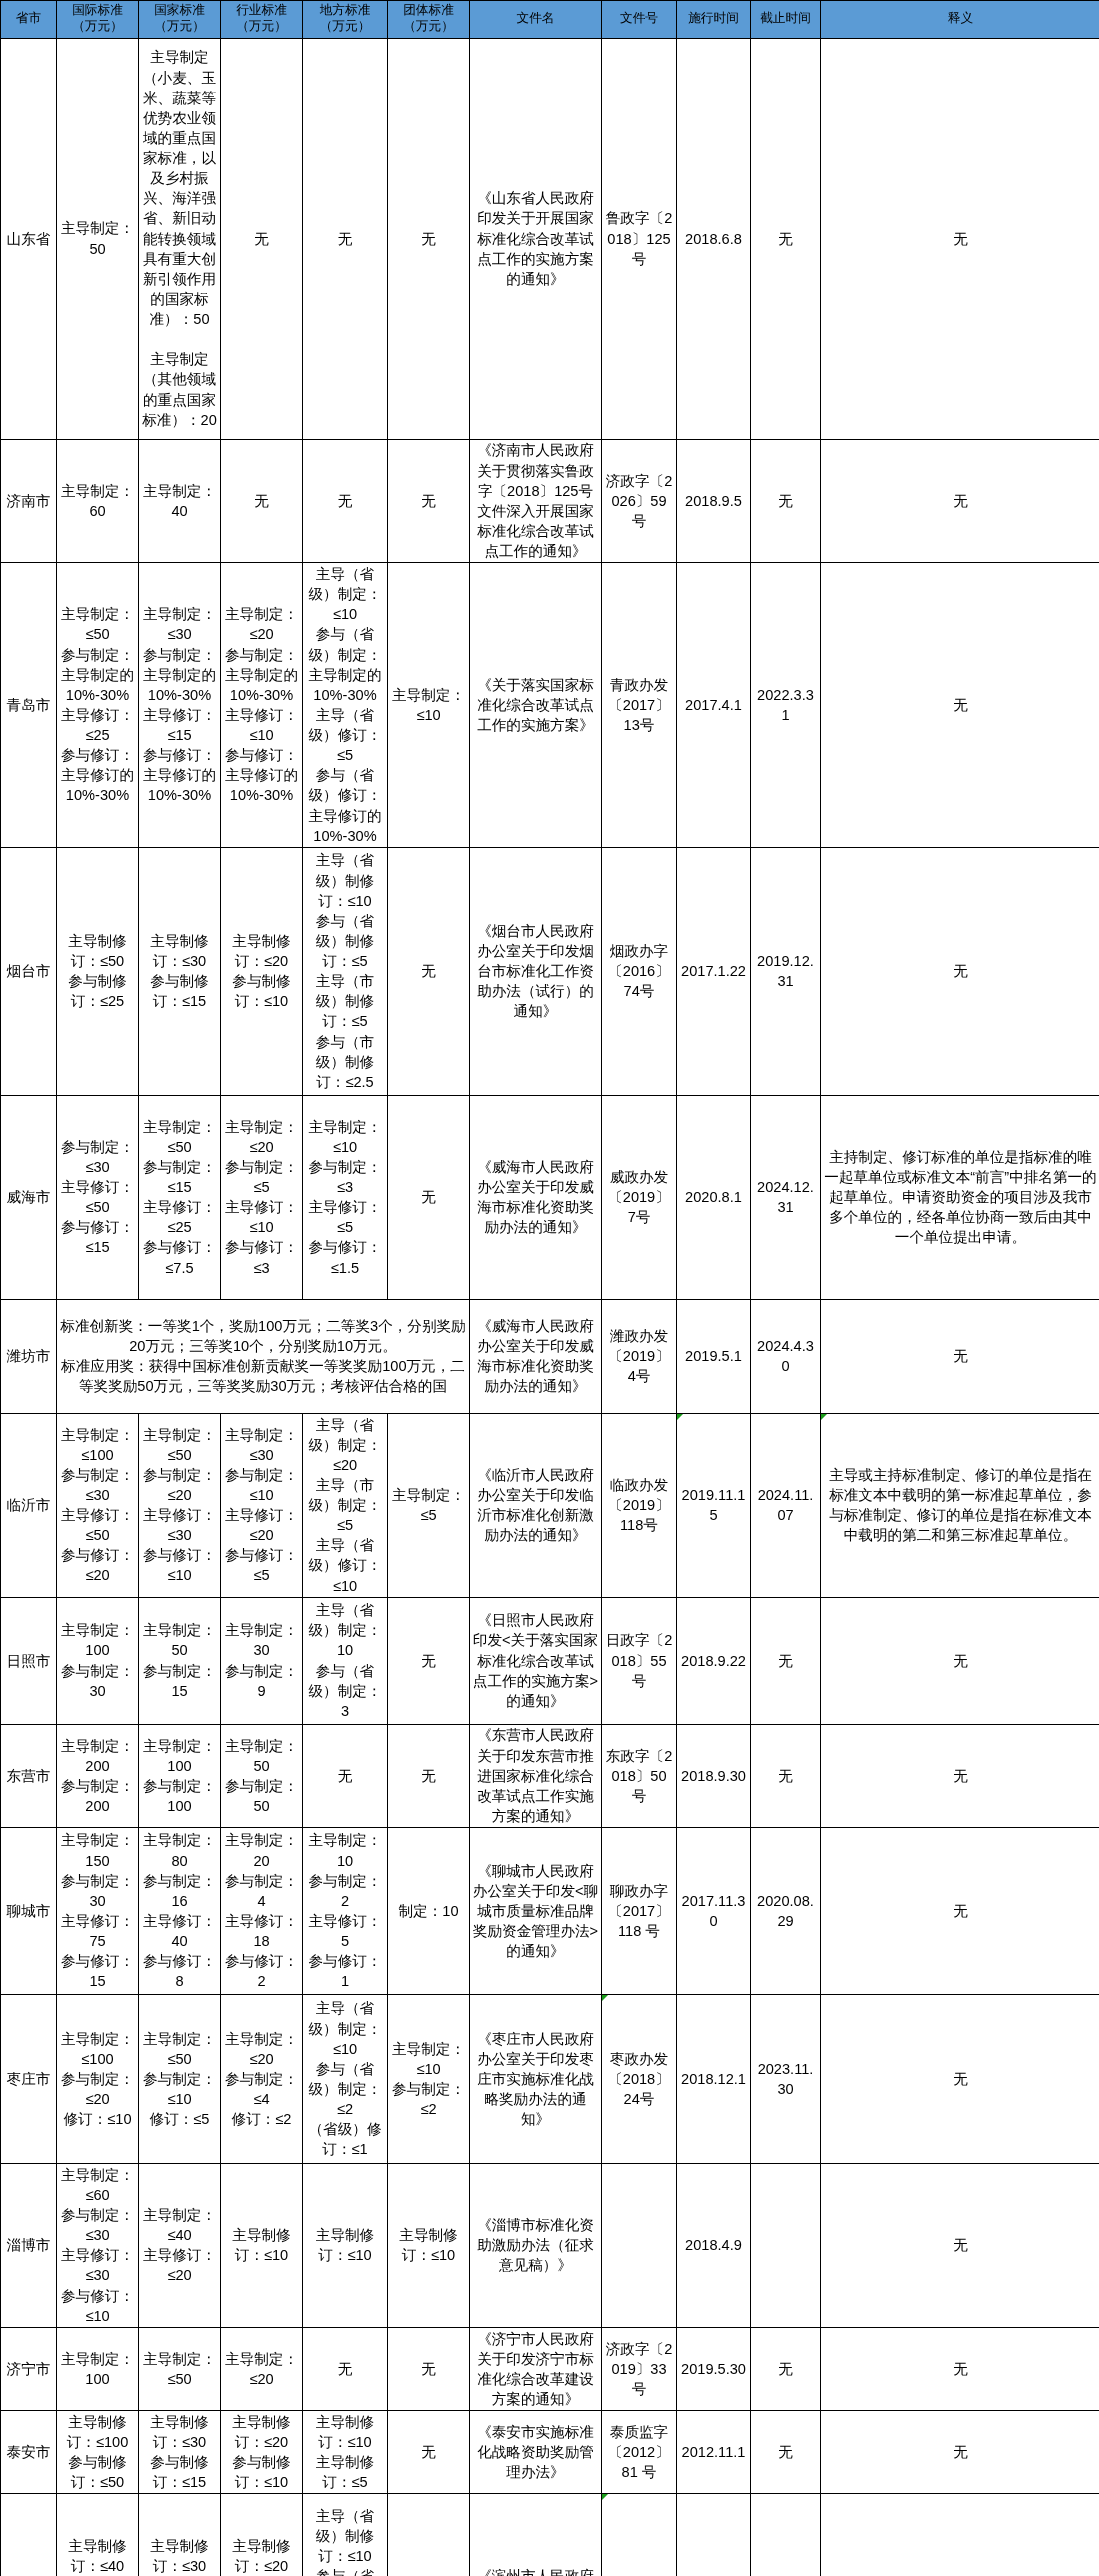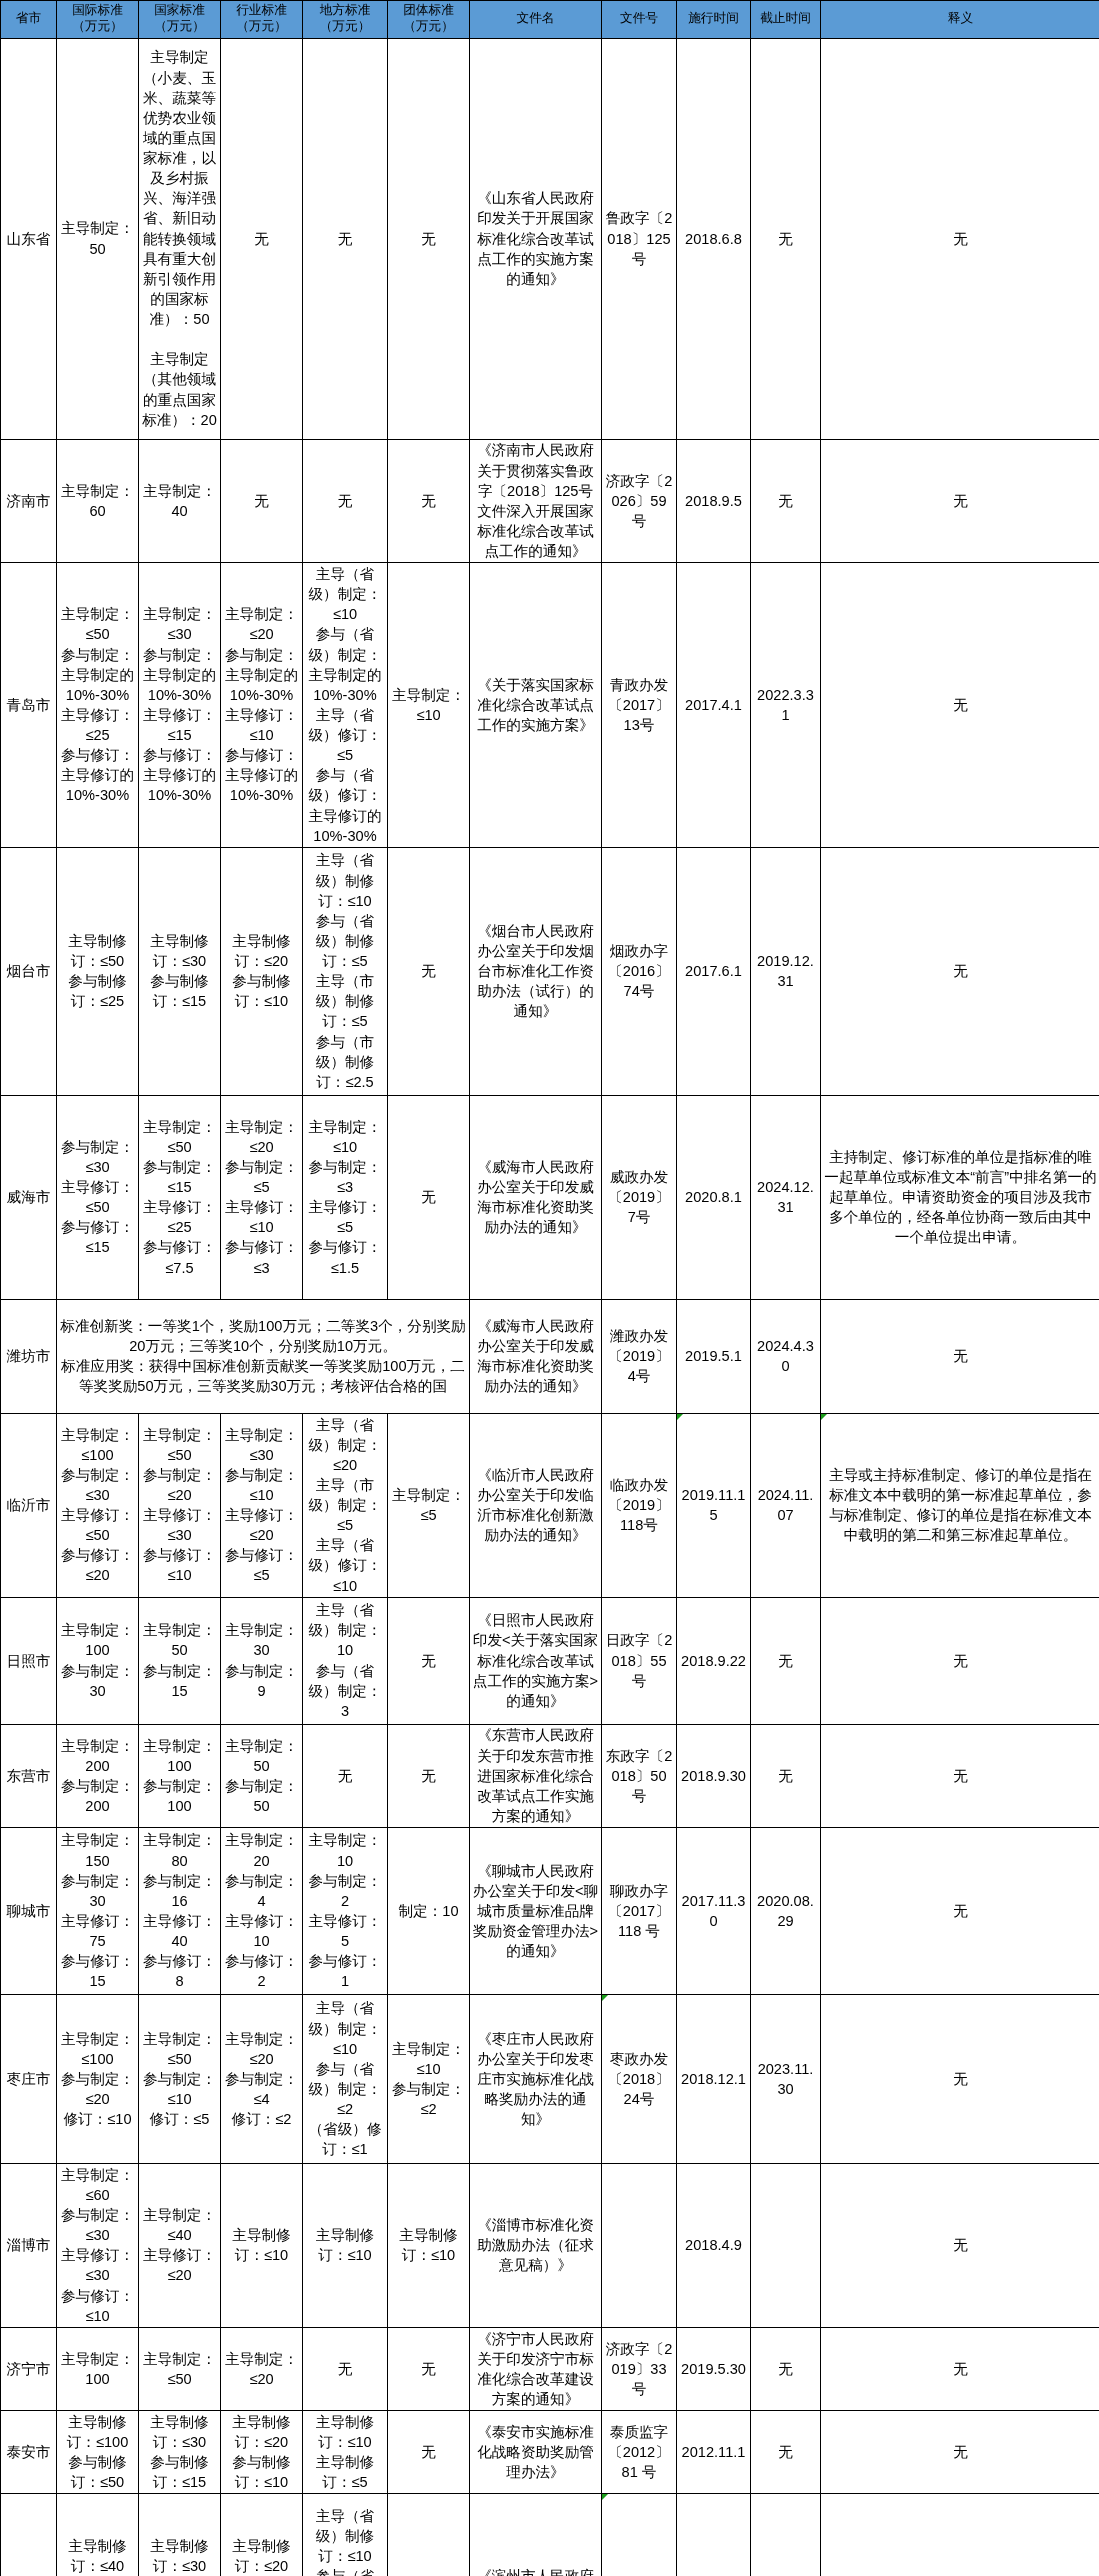--- a/index.html
+++ b/index.html
@@ -131,21 +131,21 @@
 参与制修订：≤15</td>
         <td>主导制修订：≤20
 参与制修订：≤10</td>
         <td>主导（省级）制修订：≤10
 参与（省级）制修订：≤5
 主导（市级）制修订：≤5
 参与（市级）制修订：≤2.5</td>
         <td>无</td>
         <td>《烟台市人民政府办公室关于印发烟台市标准化工作资助办法（试行）的通知》</td>
         <td>烟政办字〔2016〕74号</td>
-        <td>2017.6.1</td>
+        <td>2017.1.22</td>
         <td>2019.12.31</td>
         <td>无</td>
       </tr>
       <tr style="height: 204px;">
         <td>威海市</td>
         <td>参与制定：≤30
 主导修订：≤50
 参与修订：≤15</td>
         <td>主导制定：≤50
 参与制定：≤15
@@ -238,21 +238,21 @@
         <td>主导制定：150
 参与制定：30
 主导修订：75
 参与修订：15</td>
         <td>主导制定：80
 参与制定：16
 主导修订：40
 参与修订：8</td>
         <td>主导制定：20
 参与制定：4
-主导修订：10
+主导修订：18
 参与修订：2</td>
         <td>主导制定：10
 参与制定：2
 主导修订：5
 参与修订：1</td>
         <td>制定：10</td>
         <td>《聊城市人民政府办公室关于印发&lt;聊城市质量标准品牌奖励资金管理办法&gt;的通知》</td>
         <td>聊政办字〔2017〕118 号</td>
         <td>2017.11.30</td>
         <td>2020.08.29</td>

